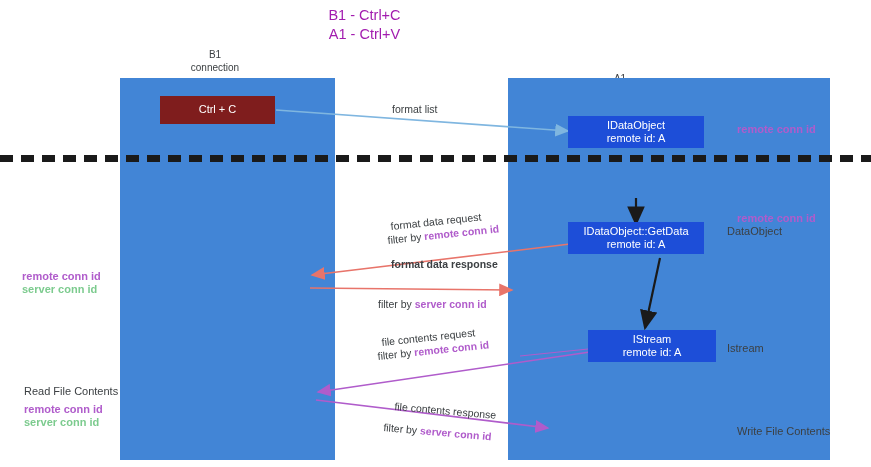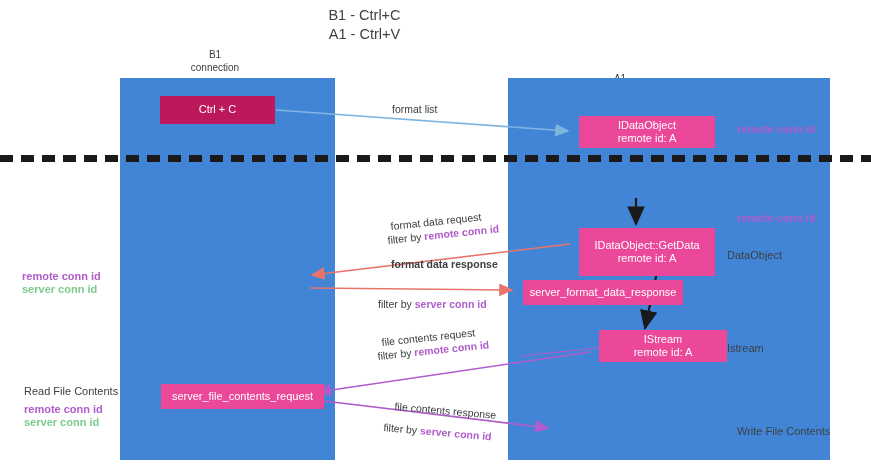--- a/index.html
+++ b/index.html
@@ -10,21 +10,21 @@
     overflow:hidden;
     position:relative;
   }
   #stage{position:relative;width:871px;height:467px;}
   .abs{position:absolute;}
 
   
   .title{
     left:0;top:6px;width:729px;
     text-align:center;
-    font-size:14.5px;color:#404040;line-height:19px;
+    font-size:14.5px;color:#a21caf;line-height:19px;
     white-space:pre-line;
   }
 
   
   .colhead{
     font-size:10px;color:#3c4043;line-height:13px;
     text-align:center;white-space:pre-line;
   }
   .colhead.b1{left:155px;top:48px;width:120px;}
   .colhead.a1{left:560px;top:48px;width:120px;margin-top:24px;}
@@ -43,22 +43,22 @@
 
   
   .node{
     box-sizing:border-box;
     display:flex;flex-direction:column;
     align-items:center;justify-content:center;
     font-size:11px;color:#ffffff;
     line-height:13.5px;text-align:center;
     white-space:pre-line;
   }
-  .node.green{background:#be185d;}
-  .node.orange{background:#ec4899;margin-left:11px;}
+  .node.green{background:#7f1d1d;}
+  .node.orange{background:#1d4ed8;}
 
   
   .sidelabel{font-size:11px;color:#3c4043;line-height:14px;white-space:pre-line;}
   .keyword{font-size:11px;font-weight:bold;line-height:14px;white-space:pre-line;}
   .kw-remote{color:#b05ccb;}
   .kw-server{color:#7ccb8e;}
 
   
   .edgecap{font-size:10.5px;color:#3c4043;line-height:13px;white-space:nowrap;}
   .edgecap b{font-weight:bold;}
@@ -133,37 +133,35 @@
   </svg>
 
   <div class="abs dashsep"></div>
 
   <div class="abs node green" style="left:160px;top:96px;width:115px;height:28px;">Ctrl + C</div>
 
   <div class="abs node orange" style="left:568px;top:116px;width:136px;height:32px;">IDataObject
 remote id: A</div>
 
 
-  <div class="abs node orange" style="left:568px;top:228px;width:136px;height:48px;">IDataObject::GetData
+  <div class="abs node orange" style="left:568px;top:222px;width:136px;height:32px;">IDataObject::GetData
 remote id: A</div>
 
 
-  <div class="abs node orange" style="left:512px;top:280px;width:160px;height:25px;">server_format_data_response</div>
 
   <div class="abs node orange" style="left:588px;top:330px;width:128px;height:32px;">IStream
 remote id: A</div>
 
-  <div class="abs node orange" style="left:150px;top:384px;width:163px;height:25px;">server_file_contents_request</div>
 
 
   <div class="abs keyword kw-remote" style="left:737px;top:122px;">remote conn id</div>
 
   <div class="abs keyword kw-remote" style="left:737px;top:211px;">remote conn id</div>
 
-  <div class="abs sidelabel" style="left:727px;top:248px;">DataObject</div>
+  <div class="abs sidelabel" style="left:727px;top:224px;">DataObject</div>
 
   <div class="abs sidelabel" style="left:727px;top:341px;">Istream</div>
 
   <div class="abs sidelabel" style="left:737px;top:424px;">Write File Contents</div>
 
   <div class="abs keyword kw-remote" style="left:22px;top:269px;">remote conn id</div>
   <div class="abs keyword kw-server" style="left:22px;top:282px;">server conn id</div>
 
   <div class="abs sidelabel" style="left:24px;top:384px;">Read File Contents</div>
   <div class="abs keyword kw-remote" style="left:24px;top:402px;">remote conn id</div>

